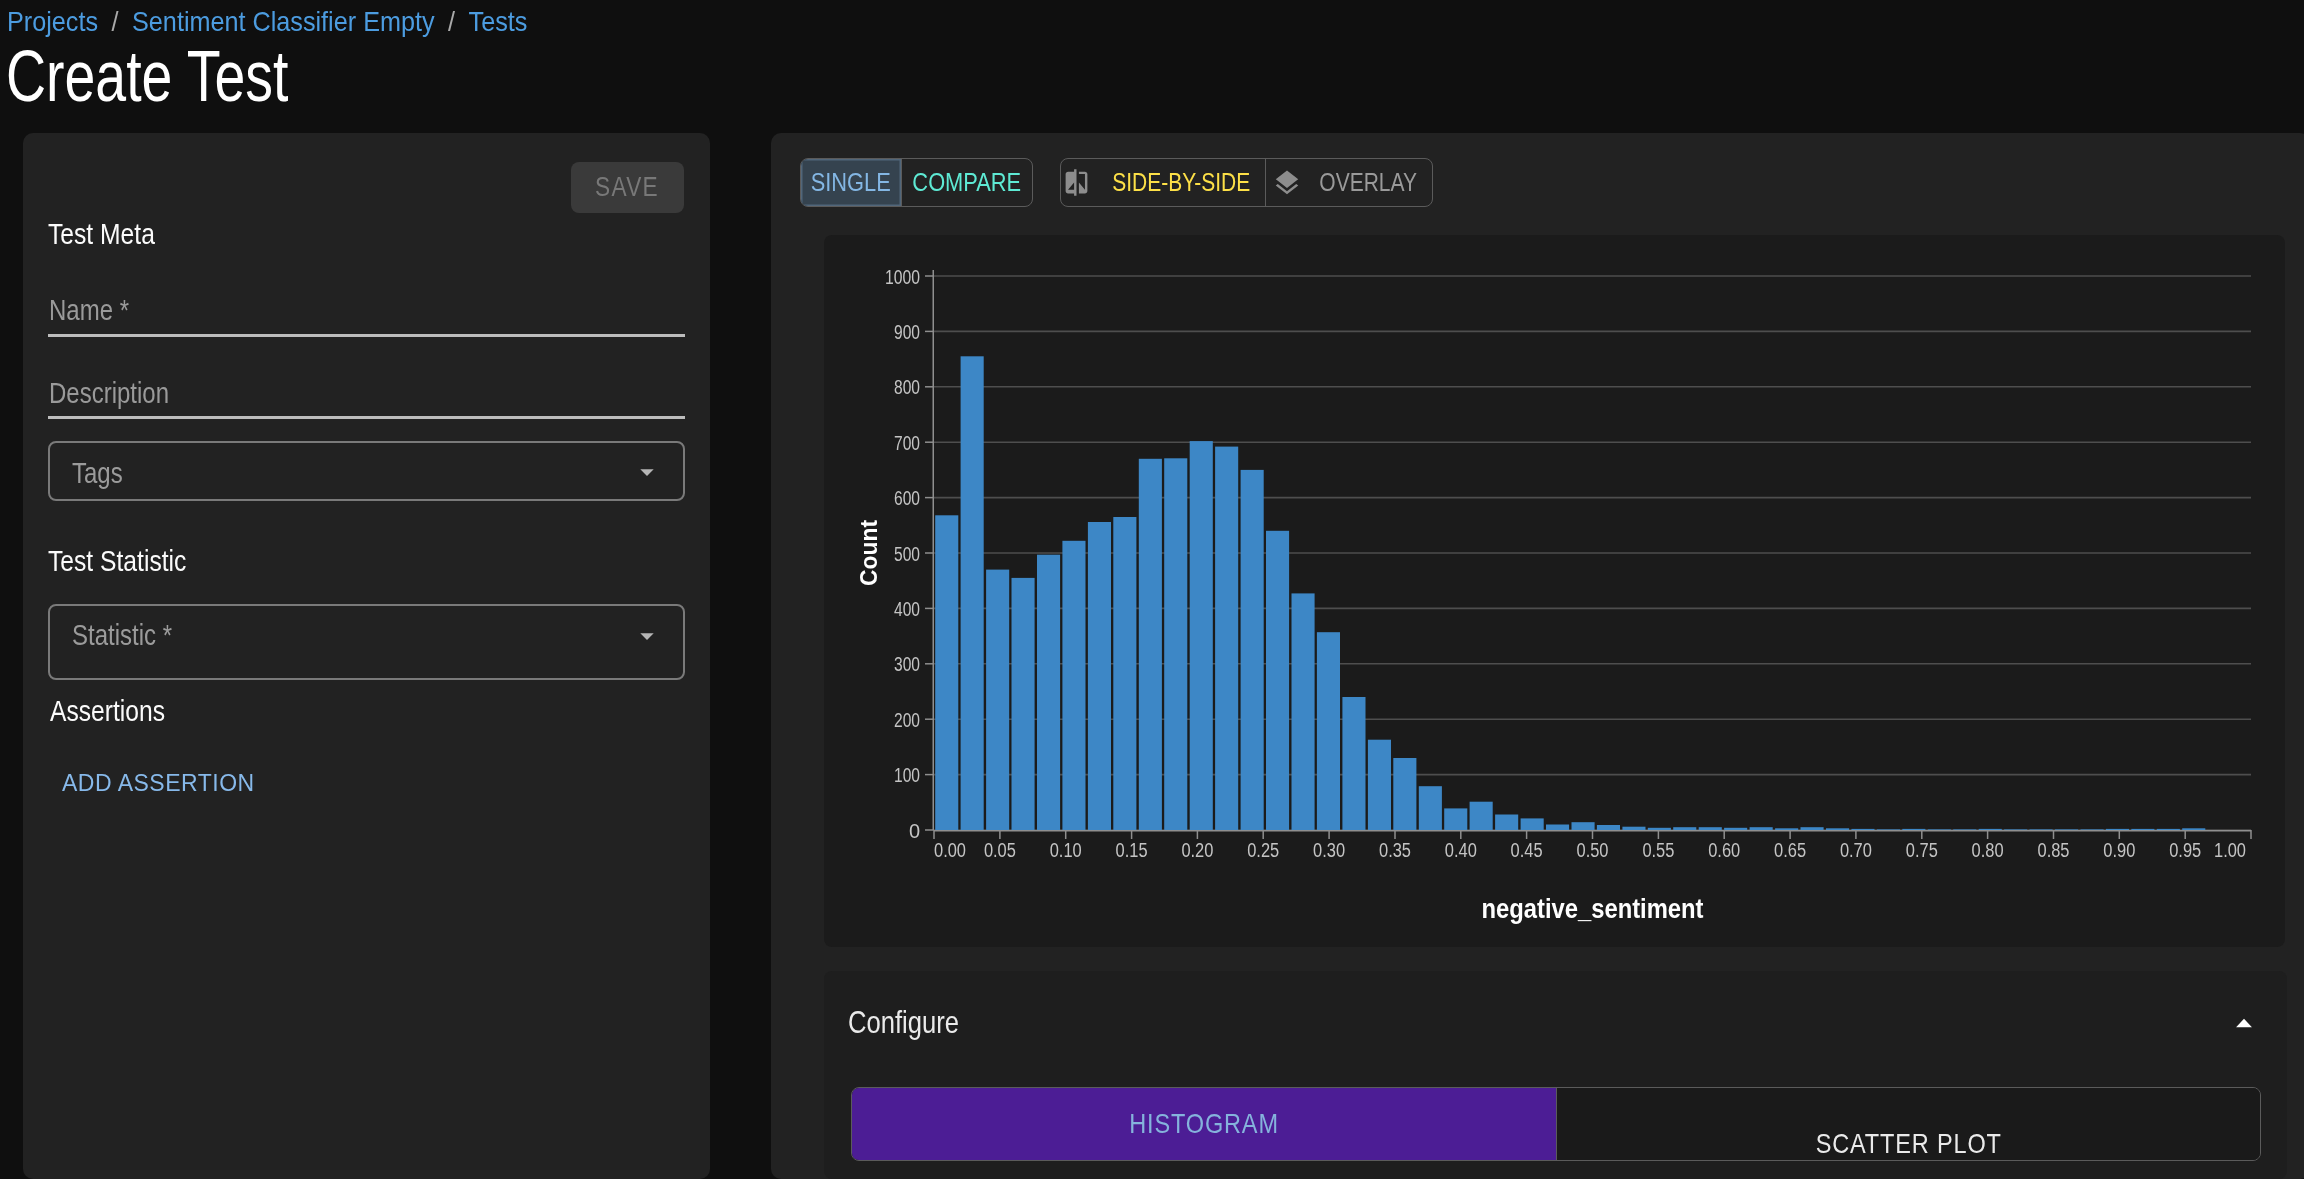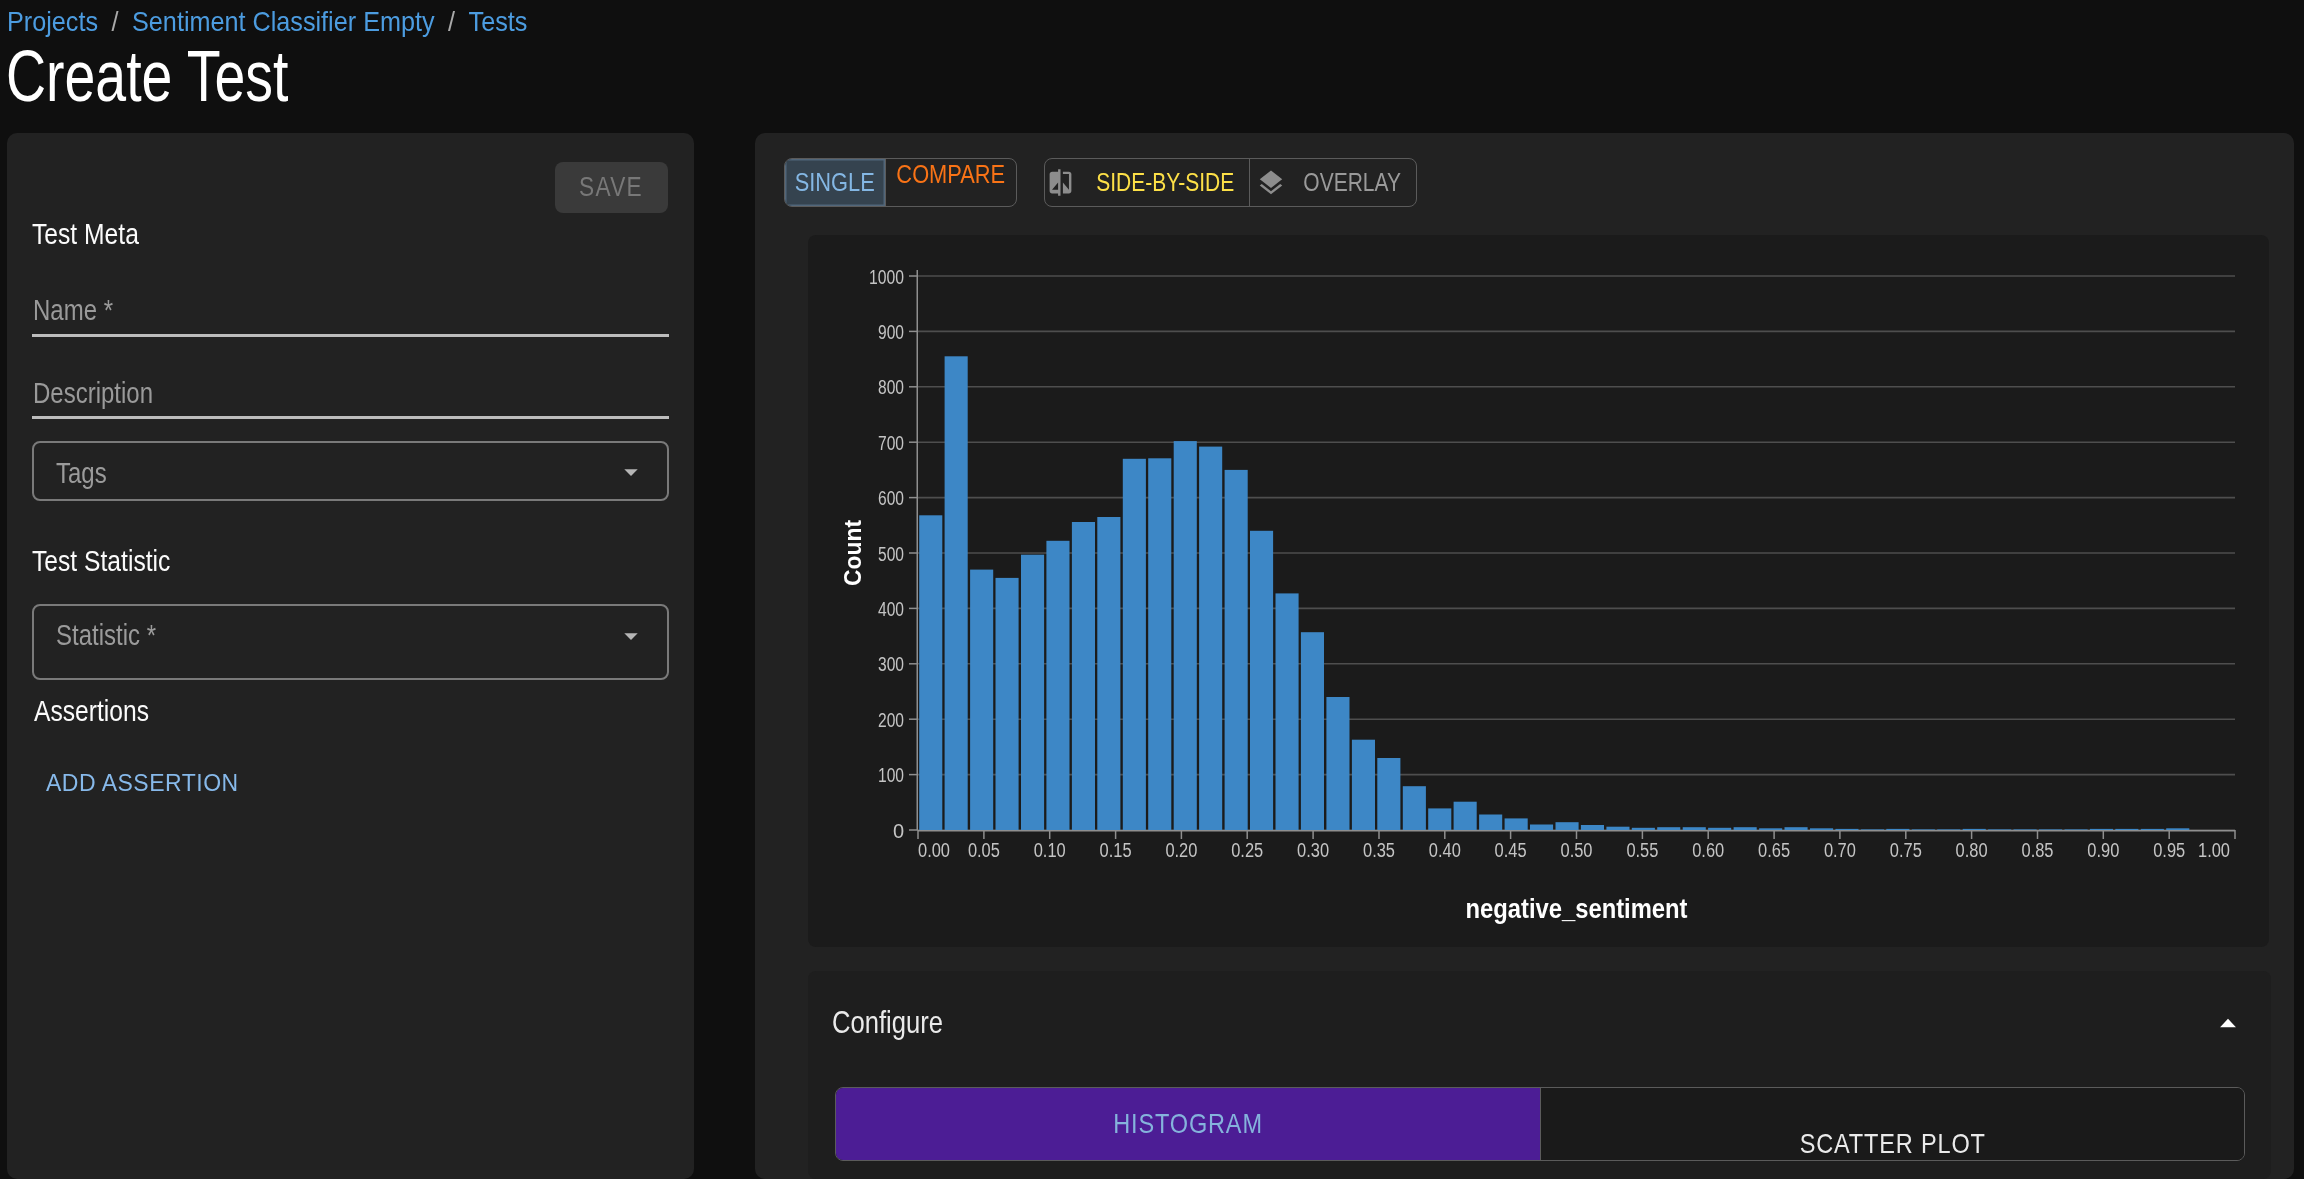--- a/index.html
+++ b/index.html
@@ -1,20 +1,20 @@
 <!DOCTYPE html>
 <html><head>
 <meta charset="utf-8">
 <style>
 * { margin:0; padding:0; box-sizing:border-box; }
 html,body { width:2304px; height:1179px; background:#0f0f0f; overflow:hidden;
   font-family:"Liberation Sans", sans-serif; }
 .abs { position:absolute; }
 a.bc { color:#4c9ce0; text-decoration:none; }
-.panel { position:absolute; background:#222222; border-radius:10px; }
+.panel { position:absolute; background:#222222; border-radius:10px;margin-left:16px; }
 .card { position:absolute; border-radius:8px; }
 .sx8 { transform:scaleX(0.8); transform-origin:left; white-space:nowrap; }
 .sx85 { transform:scaleX(0.85); transform-origin:left; white-space:nowrap; }
 .btxt { transform:scaleX(0.84); white-space:nowrap; }
 </style>
 </head>
 <body>
 
 <div class="abs" style="left:7px; top:6px; font-size:28px; color:#a9a9a9; transform:scaleX(0.9); transform-origin:left; white-space:nowrap;">
 <a class="bc">Projects</a><span style="margin:0 15px;">/</span><a class="bc">Sentiment Classifier Empty</a><span style="margin:0 15px;">/</span><a class="bc">Tests</a>
@@ -47,21 +47,21 @@
   <div class="abs sx85" style="left:27px; top:562px; font-size:29px; color:#fbfbfb;">Assertions</div>
   <div class="abs" style="left:39px; top:637px; font-size:23px; font-weight:500; letter-spacing:0.5px; color:#87b9ea;">ADD ASSERTION</div>
 </div>
 
 <div class="panel" style="left:755px; top:133px; width:1539px; height:1046px;">
 
   <div class="abs" style="left:29px; top:25px; height:49px; display:flex; border:1.5px solid #5b5b5b; border-radius:8px; overflow:hidden;">
     <div style="width:100px; height:100%; background:#35434f; box-shadow:inset 0 0 0 1.5px #51667a; color:#84b7e4; font-size:26px; font-weight:500; display:flex; align-items:center; justify-content:center;">
         <span class="btxt">SINGLE</span>
       </div>
-    <div style="width:131px; height:100%; color:#f97316; font-size:26px; font-weight:500; display:flex; align-items:flex-start; justify-content:center; border-left:1.5px solid #5b5b5b;">
+    <div style="width:131px; height:100%; color:#5eead4; font-size:26px; font-weight:500; display:flex; align-items:center; justify-content:center; border-left:1.5px solid #5b5b5b;">
         <span class="btxt">COMPARE</span>
       </div>
   </div>
 
   <div class="abs" style="left:289px; top:25px; height:49px; display:flex; border:1.5px solid #5b5b5b; border-radius:8px;">
     <div style="width:204px; height:100%; display:flex; align-items:center; justify-content:center; gap:8px; color:#fde047; font-size:25px; font-weight:500;">
       <svg width="29" height="29" viewBox="0 0 24 24" fill="#8d8d8d">
           <path d="M10 3H5c-1.1 0-2 .9-2 2v14c0 1.1.9 2 2 2h5v2h2V1h-2v2zm0 15H5l5-6v6zm9-15h-5v2h5v13l-5-6v9h5c1.1 0 2-.9 2-2V5c0-1.1-.9-2-2-2z"></path>
         </svg>
       <span class="btxt">SIDE-BY-SIDE</span>

